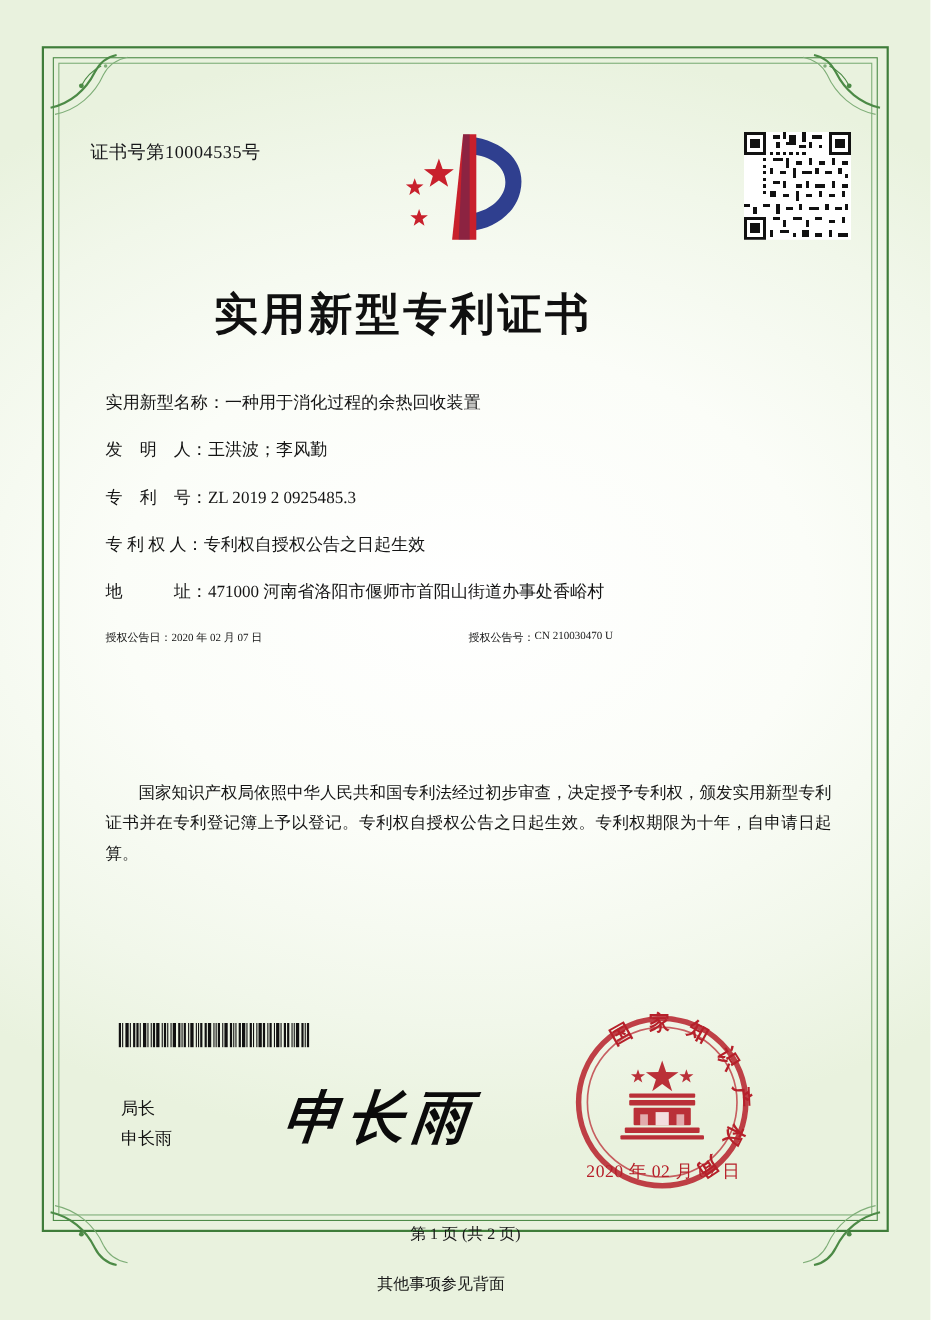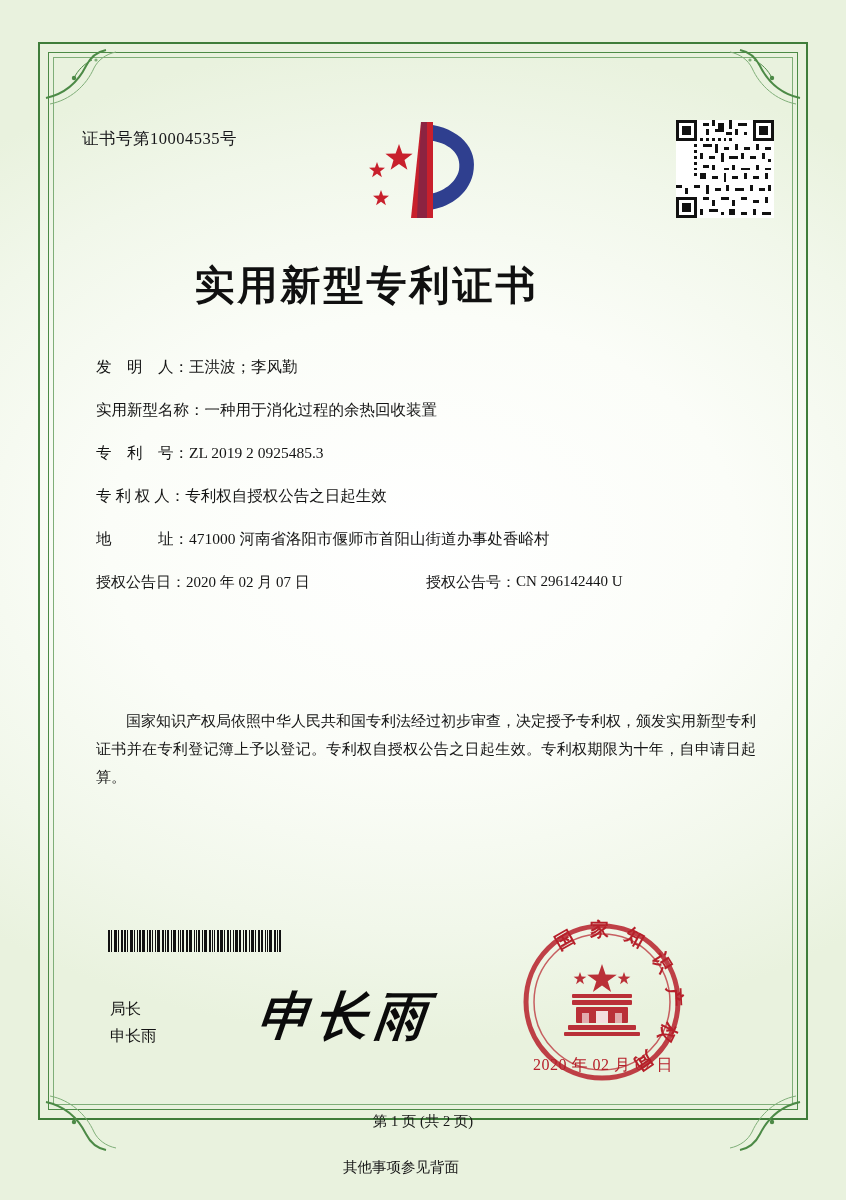--- a/index.html
+++ b/index.html
@@ -112,21 +112,21 @@
   .f-label {
     white-space: pre;
     flex: 0 0 auto;
   }
   .f-value {
     flex: 1 1 auto;
   }
   .field-row2 {
     display: flex;
     align-items: flex-start;
-    font-size: 15px;
+    font-size: 10px;
     color: #141414;
     margin-bottom: 4px;
   }
   .field-row2 .left { width: 330px; display: flex; }
   .field-row2 .right { display: flex; }
 
   
   .body-text {
     position: absolute;
     left: 96px; top: 708px;
@@ -361,27 +361,27 @@
         <rect x="9" y="23" width="0" height="0"></rect>
       </g>
     </svg>
   </div>
 
   <div class="title">实用新型专利证书</div>
 
   <div class="fields">
 
     <div class="field">
+      <span class="f-label">实用新型名称：</span>
+      <span class="f-value">一种用于消化过程的余热回收装置</span>
+    </div>
+
+    <div class="field">
       <span class="f-label">发　明　人：</span>
       <span class="f-value">王洪波；李风勤</span>
-    </div>
-
-    <div class="field">
-      <span class="f-label">实用新型名称：</span>
-      <span class="f-value">一种用于消化过程的余热回收装置</span>
     </div>
 
     <div class="field">
       <span class="f-label">专　利　号：</span>
       <span class="f-value">ZL 2019 2 0925485.3</span>
     </div>
 
 
     <div class="field">
       <span class="f-label">专 利 权 人：</span>
@@ -393,21 +393,21 @@
       <span class="f-value">471000 河南省洛阳市偃师市首阳山街道办事处香峪村</span>
     </div>
 
     <div class="field-row2">
       <span class="left">
         <span class="f-label">授权公告日：</span>
         <span class="f-value">2020 年 02 月 07 日</span>
       </span>
       <span class="right">
         <span class="f-label">授权公告号：</span>
-        <span class="f-value">CN 296142440 U</span>
+        <span class="f-value">CN 210030470 U</span>
       </span>
     </div>
   </div>
 
   <div class="body-text">
     <p>国家知识产权局依照中华人民共和国专利法经过初步审查，决定授予专利权，颁发实用新型专利证书并在专利登记簿上予以登记。专利权自授权公告之日起生效。专利权期限为十年，自申请日起算。</p>
   </div>
 
   <div class="barcode">
     <i style="width:2px"></i>

